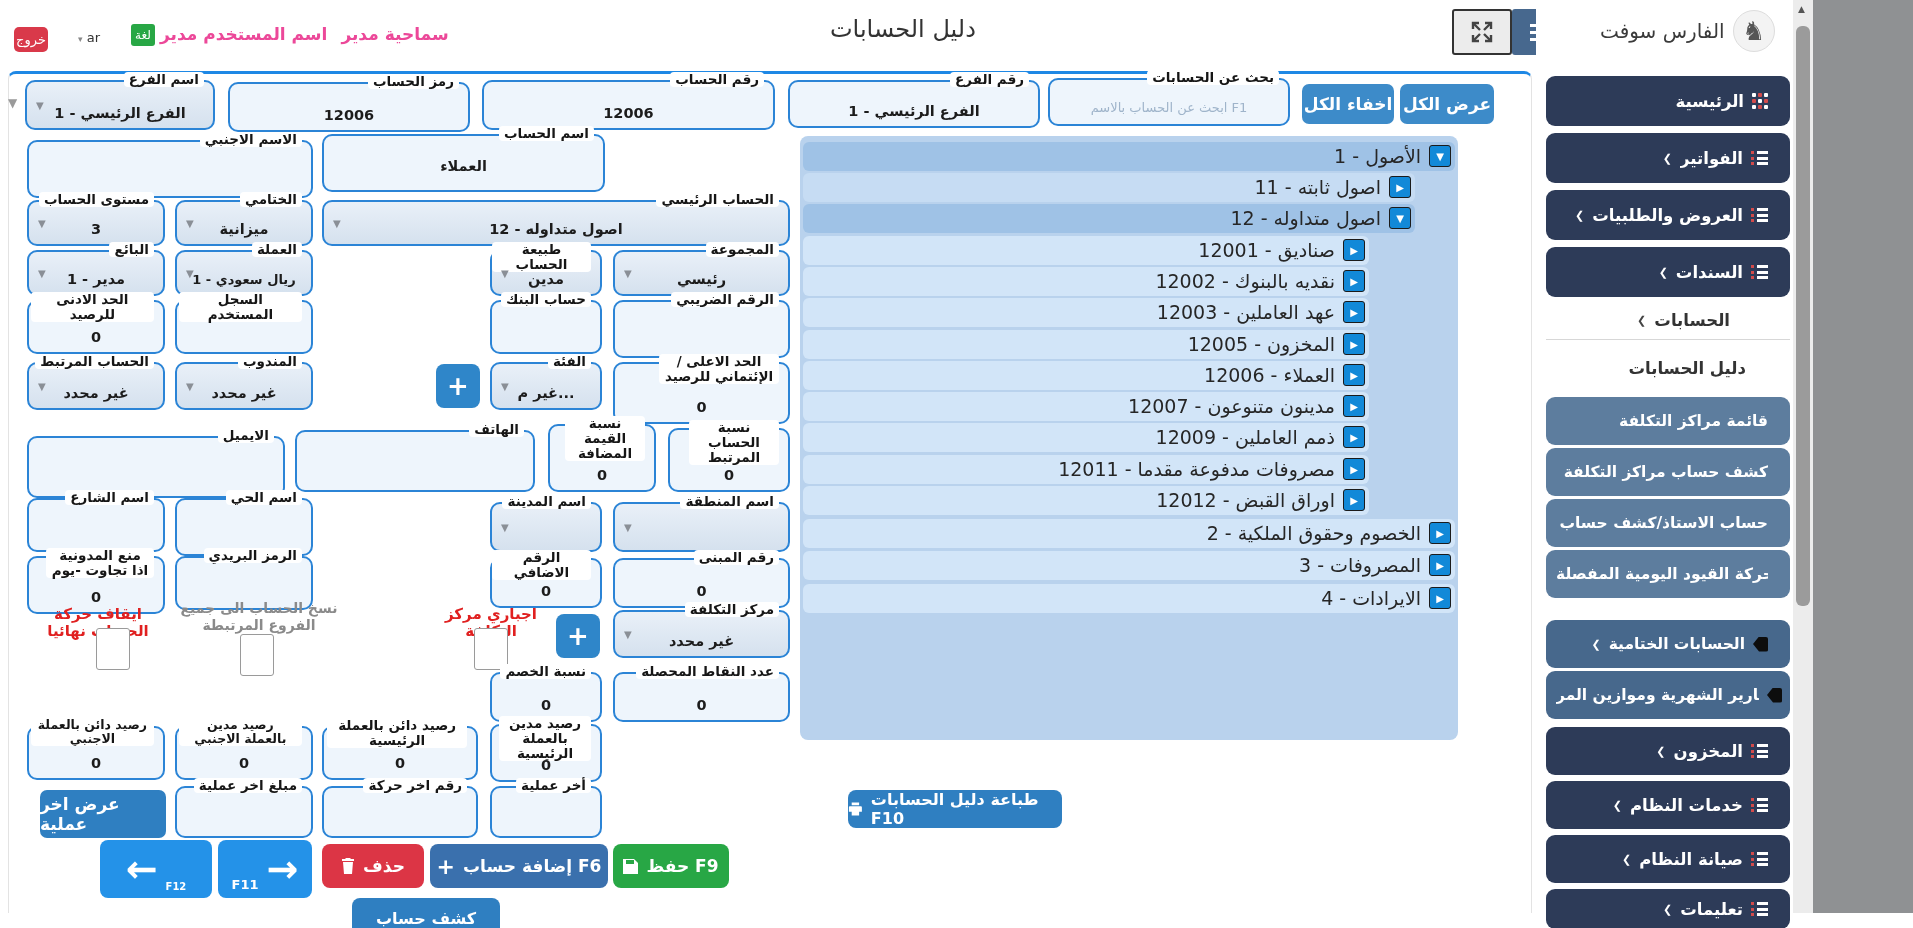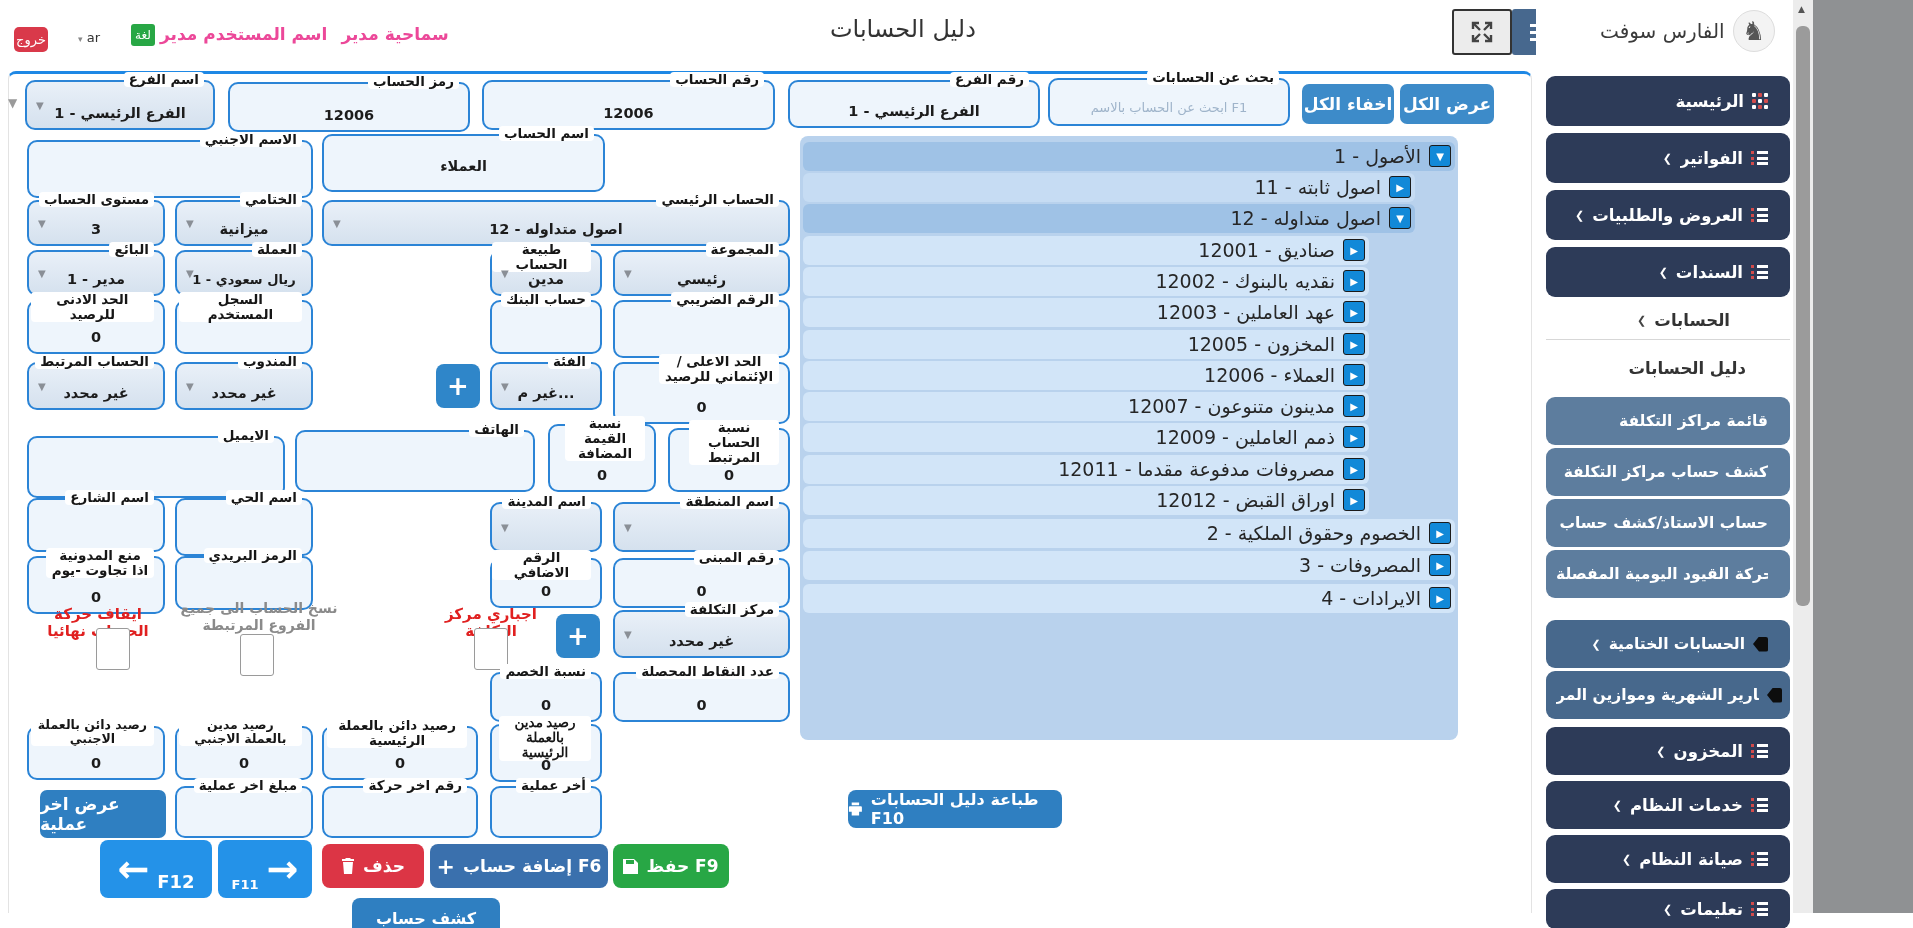--- a/index.html
+++ b/index.html
@@ -277,21 +277,21 @@
 <div class="fld" style="left:613px;top:672px;width:177px;height:50px;">
   <span class="lbl">عدد النقاط المحصلة</span>
   <span class="val">0</span>
 </div>
 <div class="fld" style="left:490px;top:672px;width:112px;height:50px;">
   <span class="lbl">نسبة الخصم</span>
   <span class="val">0</span>
 </div>
 
 <div class="fld" style="left:490px;top:724px;width:112px;height:58px;">
-  <span class="lbl" style="white-space:normal;width:92px;font-family:Liberation Serif, serif;">رصيد مدين بالعملة الرئيسية</span>
+  <span class="lbl" style="white-space:normal;width:92px;">رصيد مدين بالعملة الرئيسية</span>
   <span class="val">0</span>
 </div>
 <div class="fld" style="left:322px;top:726px;width:156px;height:54px;">
   <span class="lbl">رصيد دائن بالعملة الرئيسية</span>
   <span class="val">0</span>
 </div>
 <div class="fld" style="left:175px;top:726px;width:138px;height:54px;">
   <span class="lbl" style="font-size:12.5px;">رصيد مدين بالعملة الاجنبي</span>
   <span class="val">0</span>
 </div>
@@ -313,21 +313,21 @@
 
 <div class="abs big-btn" style="left:848px;top:790px;width:214px;height:38px;background:#2f7fc1;font-size:16px;">
   <svg width="16" height="16" viewBox="0 0 16 16">
       <path fill="#fff" d="M4 1h8v3H4zM2 5h12a1 1 0 0 1 1 1v5h-3v4H4v-4H1V6a1 1 0 0 1 1-1zm3 7h6v3H5z"></path>
     </svg>
   <span>طباعة دليل الحسابات F10</span>
 </div>
 
 <div class="abs big-btn" style="left:100px;top:840px;width:112px;height:58px;background:#2492e8;">
   <span style="font-size:38px;line-height:1;">←</span>
-  <span style="font-size:18px;align-self:flex-end;margin-bottom:6px;">F12</span>
+  <span style="font-size:10px;align-self:flex-end;margin-bottom:6px;">F12</span>
 </div>
 <div class="abs big-btn" style="left:218px;top:840px;width:94px;height:58px;background:#2492e8;">
   <span style="font-size:13px;align-self:flex-end;margin-bottom:6px;">F11</span>
   <span style="font-size:38px;line-height:1;">→</span>
 </div>
 <div class="abs big-btn" style="left:322px;top:844px;width:102px;height:44px;background:#dc3545;font-size:17px;">
   <svg width="14" height="16" viewBox="0 0 14 16">
       <path fill="#fff" d="M5 0h4l1 1h3v2H1V1h3zM2 4h10l-1 12H3z"></path>
     </svg>
   <span>حذف</span>

